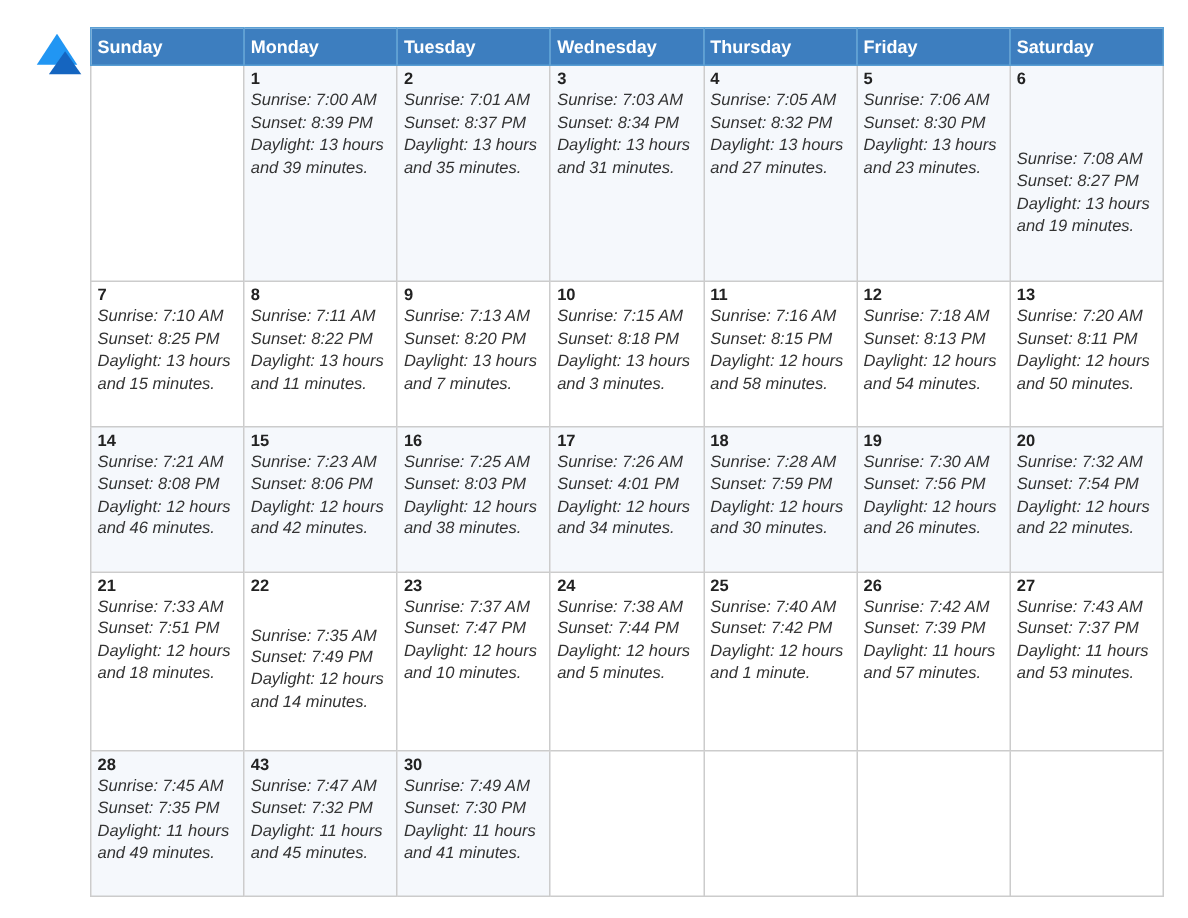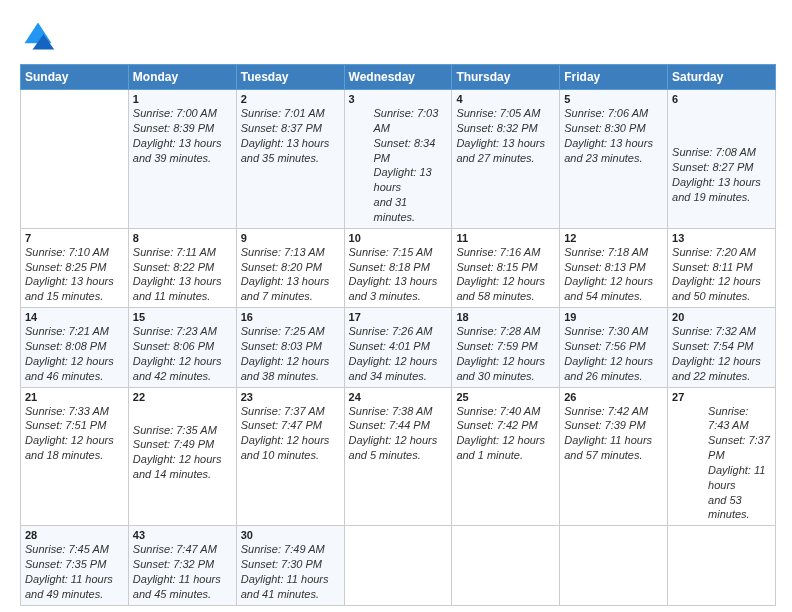--- a/index.html
+++ b/index.html
@@ -8,21 +8,21 @@
       background: #fff;
       width: 792px;
       height: 612px;
       overflow: hidden;
     }
     .page {
       width: 792px;
       height: 608px;
       padding: 18px 16px 10px 20px;
       display: flex;
-      flex-direction: column;
+      flex-direction: row;
     }
     .header {
       display: flex;
       justify-content: space-between;
       align-items: flex-start;
       margin-bottom: 10px;
     }
     .logo {
       display: flex;
       align-items: center;
@@ -143,21 +143,21 @@
           </td>
           <td>
             <span class="day-number">2</span>
             <div class="cell-info" style="white-space: pre-line;">Sunrise: 7:01 AM
 Sunset: 8:37 PM
 Daylight: 13 hours
 and 35 minutes.</div>
           </td>
           <td>
             <span class="day-number">3</span>
-            <div class="cell-info" style="white-space: pre-line; margin-left: 25px;">Sunrise: 7:03 AM
+            <div class="cell-info" style="white-space: pre-line;">Sunrise: 7:03 AM
 Sunset: 8:34 PM
 Daylight: 13 hours
 and 31 minutes.</div>
           </td>
           <td>
             <span class="day-number">4</span>
             <div class="cell-info" style="white-space: pre-line;">Sunrise: 7:05 AM
 Sunset: 8:32 PM
 Daylight: 13 hours
 and 27 minutes.</div>
@@ -317,21 +317,21 @@
           </td>
           <td>
             <span class="day-number">26</span>
             <div class="cell-info" style="white-space: pre-line;">Sunrise: 7:42 AM
 Sunset: 7:39 PM
 Daylight: 11 hours
 and 57 minutes.</div>
           </td>
           <td>
             <span class="day-number">27</span>
-            <div class="cell-info" style="white-space: pre-line; margin-left: 36px;">Sunrise: 7:43 AM
+            <div class="cell-info" style="white-space: pre-line;">Sunrise: 7:43 AM
 Sunset: 7:37 PM
 Daylight: 11 hours
 and 53 minutes.</div>
           </td>
         </tr>
         <tr>
           <td>
             <span class="day-number">28</span>
             <div class="cell-info" style="white-space: pre-line;">Sunrise: 7:45 AM
 Sunset: 7:35 PM

